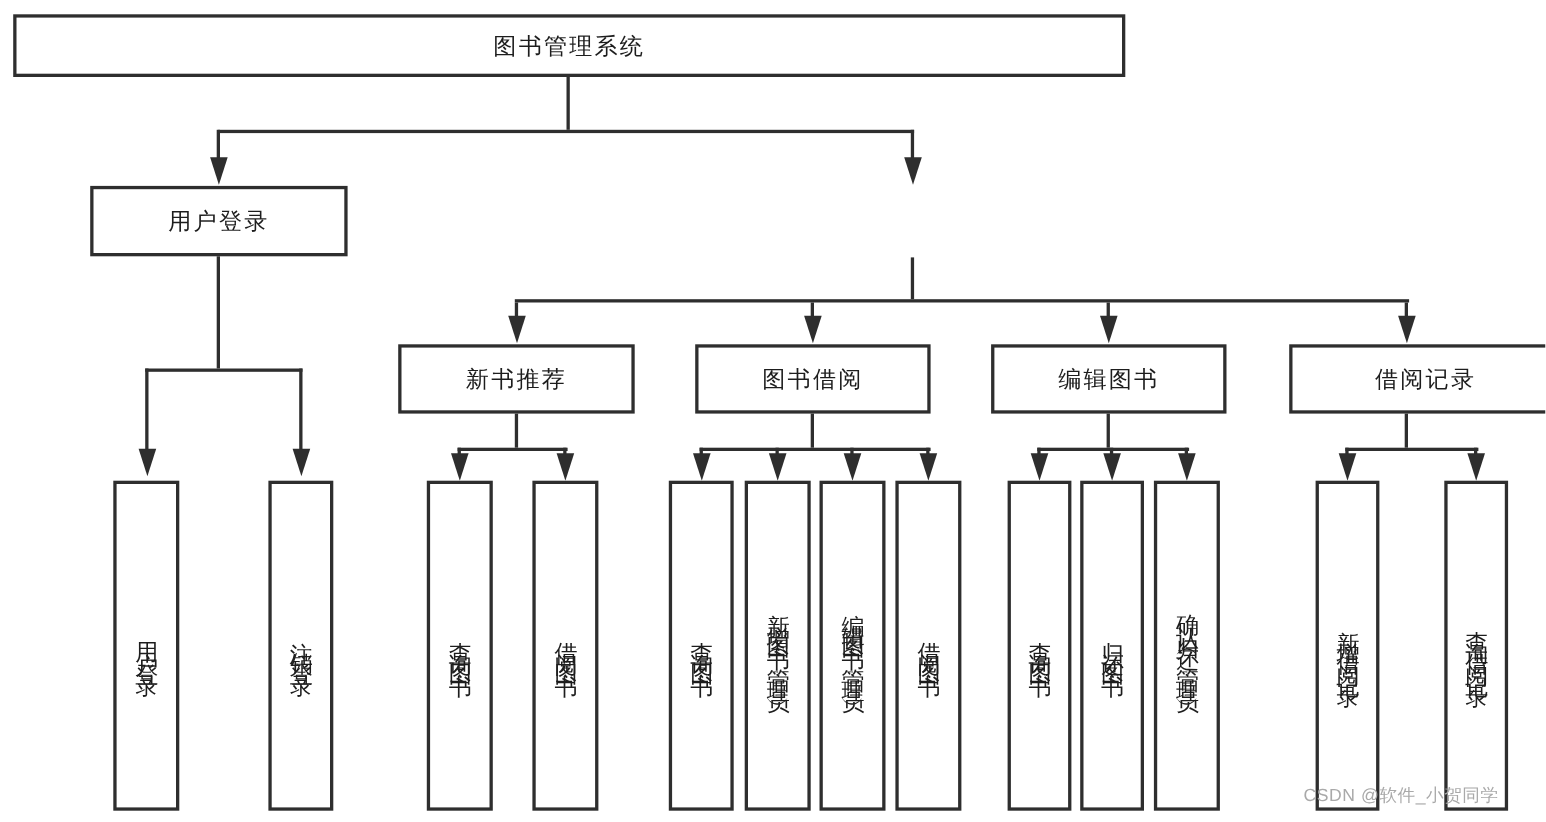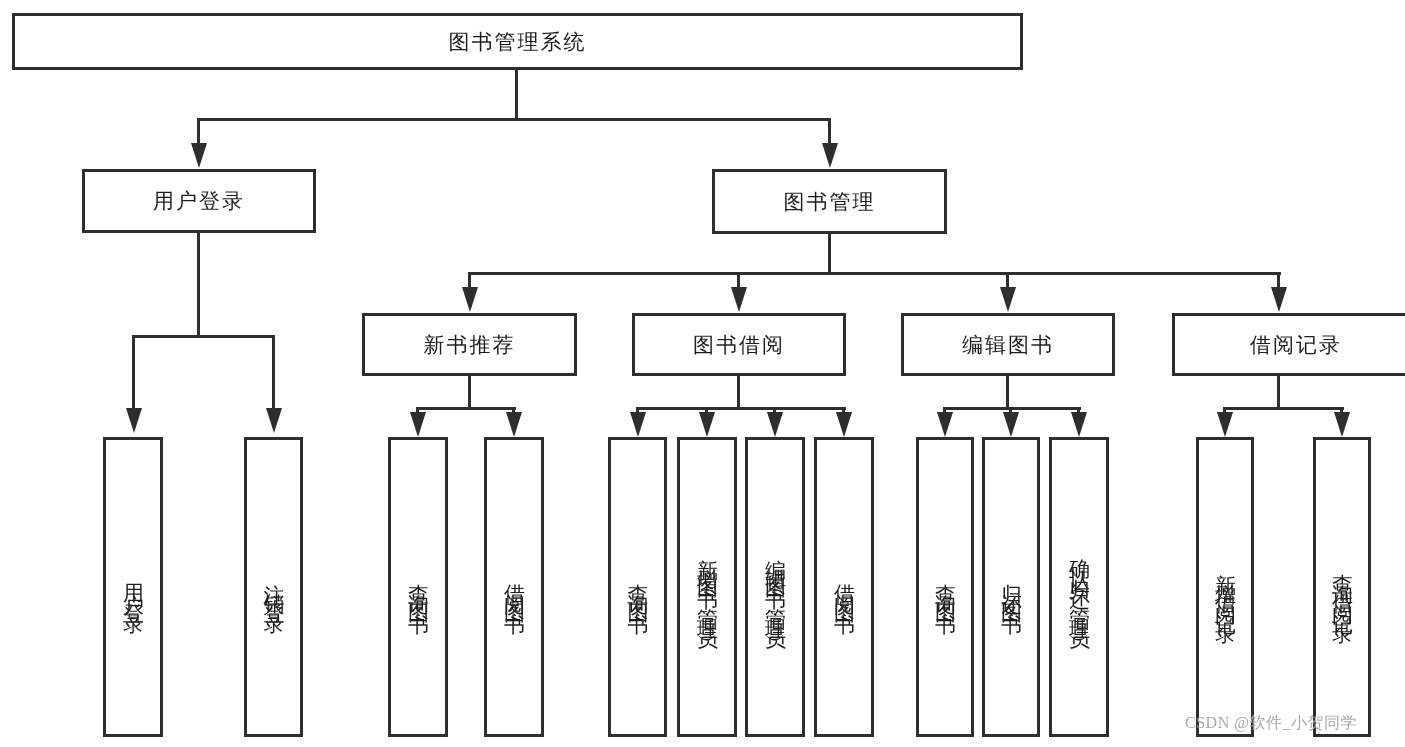--- a/index.html
+++ b/index.html
@@ -5,21 +5,21 @@
   :root{
     --line:#2e2e2e;
     --text:#1d1d1d;
     --watermark:#a9a9a9;
     --background:#ffffff;
   }
   html,body{margin:0;padding:0;background:#fff;}
   .canvas{
     position:relative;width:1405px;height:747px;
     background:var(--background);overflow:hidden;
-    font-family:Liberation Serif, serif;
+    font-family:Liberation Sans, sans-serif;
   }
   .box{
     position:absolute;box-sizing:border-box;
     border:3px solid var(--line);background:#fff;
     display:flex;align-items:center;justify-content:center;
     color:var(--text);font-size:21px;letter-spacing:2px;
     white-space:nowrap;
   }
   .vbox span{
     writing-mode:vertical-rl;text-orientation:mixed;
@@ -49,23 +49,20 @@
 
   <div class="vline" style="left:515px;top:70px;width:3px;height:48px"></div>
   <div class="hline" style="left:198px;top:118px;width:633px;height:3px"></div>
   <div class="vline" style="left:197px;top:118px;width:3px;height:28px"></div>
   <div class="arrow" style="left:191px;top:143px"></div>
   <div class="vline" style="left:828px;top:118px;width:3px;height:28px"></div>
   <div class="arrow" style="left:822px;top:143px"></div>
 
   <div class="box" style="left:82px;top:169px;width:234px;height:64px">
     <span>用户登录</span>
-  </div>
-  <div class="box" style="left:712px;top:169px;width:235px;height:65px">
-    <span>图书管理</span>
   </div>
 
   <div class="vline" style="left:197px;top:233px;width:3px;height:102px"></div>
   <div class="hline" style="left:132px;top:335px;width:143px;height:3px"></div>
   <div class="vline" style="left:132px;top:335px;width:3px;height:75px"></div>
   <div class="arrow" style="left:126px;top:408px"></div>
   <div class="vline" style="left:272px;top:335px;width:3px;height:75px"></div>
   <div class="arrow" style="left:266px;top:408px"></div>
 
   <div class="box vbox" style="left:103px;top:437px;width:60px;height:300px">

